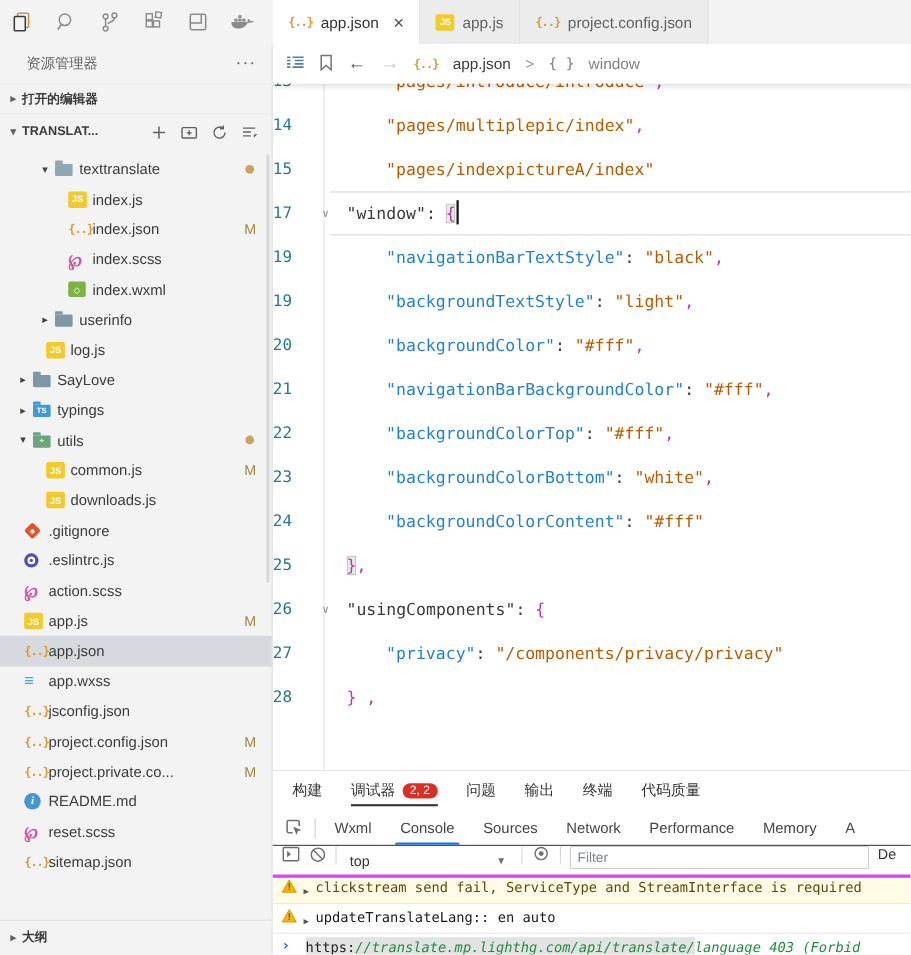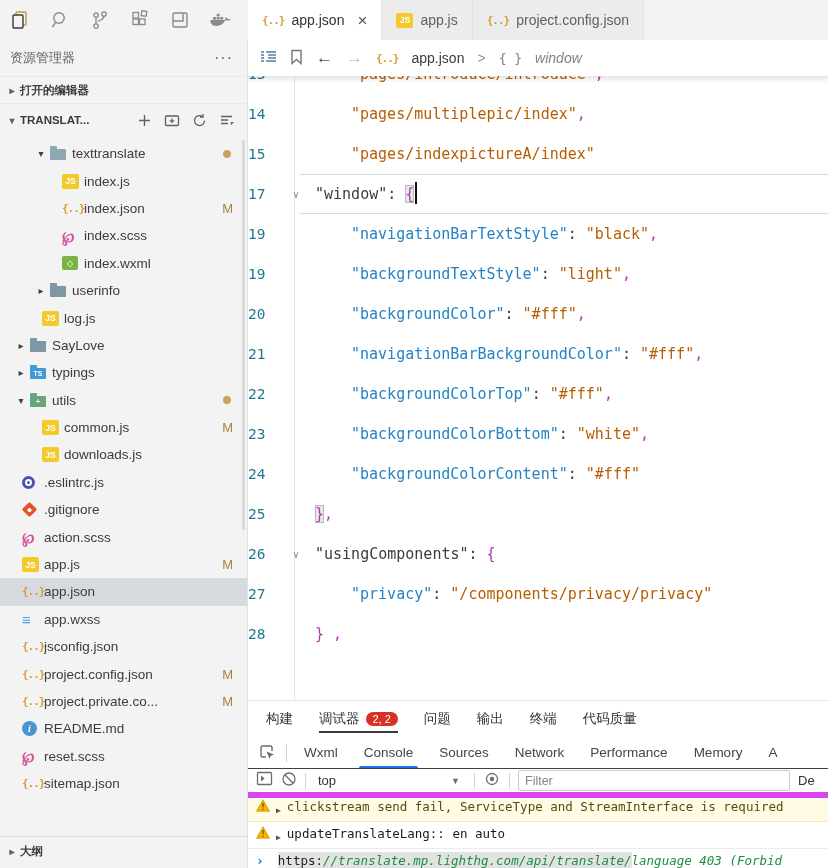--- a/index.html
+++ b/index.html
@@ -18,21 +18,21 @@
          background:#ececec; border-right:1px solid #e0e0e0; font-size:14px; color:#616161; white-space:nowrap; cursor:pointer; }
   .tab.active { background:#fff; color:#333; border-right:1px solid #e6e6e6; }
   .tab .close { font-size:17px; color:#555; margin-left:6px; line-height:1; }
   .ic-json { color:#d79c33; font-weight:bold; font-size:11px; font-family:"DejaVu Sans Mono",monospace; letter-spacing:-1px; }
   .ic-jsbox { width:17px; height:15px; background:#f2ca2a; border-radius:2px; color:#fff; font-size:8.5px; font-weight:bold;
               display:inline-flex; align-items:center; justify-content:center; font-family:"Liberation Sans",sans-serif; }
   
   .crumbs { position:absolute; left:248px; top:40px; width:580px; height:36px; background:#fff;
             display:flex; align-items:center; gap:13px; padding-left:12px; font-size:14px; }
   .crumbs .sep { color:#949494; }
-  .crumbs .sym { color:#808080;font-style:italic; }
+  .crumbs .sym { color:#808080; }
   .arrow-back { color:#4d4d4d; font-size:17px; }
   .arrow-fwd { color:#c4c4c4; font-size:17px; }
   .braces { color:#7c7c7c; font-family:"DejaVu Sans Mono",monospace; font-size:13px; }
   
   .editor { position:absolute; left:248px; top:76px; width:580px; height:624px; background:#fff; overflow:hidden; }
   .editor::before { content:""; position:absolute; left:0; top:0; right:0; height:7px; z-index:5;
                     background:linear-gradient(to bottom, rgba(0,0,0,0.10), rgba(0,0,0,0)); }
   .guide { position:absolute; left:46px; top:0; bottom:0; width:0; border-left:1px solid #e5e5e5; }
   .lines { position:absolute; left:0; right:0; top:-22px; }
   .cl { position:relative; height:40px; line-height:40px; font-family:"DejaVu Sans Mono",monospace; font-size:15px; white-space:pre; }
@@ -41,21 +41,21 @@
   .cl .code { position:absolute; left:0; right:0; top:0; padding-left:67px; }
   .cl.lvl2 .code { padding-left:103px; }
   .cl.cur::after { content:""; position:absolute; left:52px; right:0; top:0; bottom:0;
                    border-top:1px solid #d9d9d9; border-bottom:1px solid #d9d9d9; pointer-events:none; }
   .tok-k { color:#2583c5; } .tok-s { color:#b75d01; } .tok-p { color:#b735b7; }
   .tok-r { color:#3b3b3b; } .tok-d { color:#3b3b3b; }
   .tok-box { background:#e6eae5; box-shadow:0 0 0 1px #b8b8b8 inset; }
   .caret { display:inline-block; width:2px; height:22px; background:#111; vertical-align:-5px; margin-left:1px; }
   
   .sidebar { position:absolute; left:0; top:40px; width:248px; height:828px; background:#f3f3f3; border-right:1px solid #e2e2e2; }
-  .sb-title { height:36px; display:flex; align-items:center; padding:0 14px 0 10px; font-size:13px; color:#616161; }
+  .sb-title { height:36px; display:flex; align-items:center; padding:0 14px 0 24px; font-size:13px; color:#616161; }
   .sb-title .more { margin-left:auto; color:#616161; font-size:16px; letter-spacing:1px; cursor:pointer; }
   .sb-sec { display:flex; align-items:center; font-size:11.5px; font-weight:bold; color:#3b3b3b; cursor:pointer; }
   .sb-sec .chev { width:16px; text-align:center; color:#616161; font-size:10px; }
   .sec-open { height:27px; padding-left:4px; border-top:1px solid #e8e8e8; }
   .sec-proj { height:33px; padding-left:4px; border-top:1px solid #e8e8e8; }
   .sec-proj .acts { margin-left:auto; display:flex; gap:12px; padding-right:12px; }
   .sec-proj .acts svg { display:block; }
   .tree { position:absolute; left:0; right:0; top:100px; }
   .trow { position:relative; height:27.4px; display:flex; align-items:center; font-size:13.5px; color:#3b3b3b; cursor:pointer; }
   .trow.sel { background:#d6dade; }
@@ -89,21 +89,21 @@
   .panel { position:absolute; left:248px; top:700px; width:580px; height:168px; background:#fff; border-top:1px solid #e5e5e5; }
   .p-tabs { height:36px; display:flex; align-items:center; gap:26px; padding-left:18px; font-size:13.5px; color:#333; }
   .p-tab { position:relative; height:36px; display:flex; align-items:center; gap:6px; cursor:pointer; white-space:nowrap; }
   .p-tab.active::after { content:""; position:absolute; left:0; right:0; bottom:4px; height:2px; background:#3b3b3b; }
   .p-badge { background:#d93025; color:#fff; font-size:11px; border-radius:9px; padding:1px 7px; }
   .dt-tabs { height:32px; display:flex; align-items:center; border-bottom:1px solid #404040; font-size:13.5px; color:#454545; overflow:hidden; }
   .dt-inspect { padding:0 10px 0 10px; display:flex; align-items:center; }
   .dt-sepline { width:1px; height:18px; background:#d0d0d0; margin-right:4px; }
   .dt-tab { position:relative; height:32px; display:flex; align-items:center; padding:0 13px; cursor:pointer; white-space:nowrap; }
   .dt-tab.active::after { content:""; position:absolute; left:8px; right:8px; bottom:0; height:3px; background:#1a73e8; border-radius:2px 2px 0 0; }
-  .dt-toolbar { height:29px; display:flex; align-items:center; border-bottom:6px solid #d946ef; padding:0 8px; gap:8px; }
+  .dt-toolbar { height:29px; display:flex; border-bottom:3px solid #d946ef; padding:0 8px; gap:8px; }
   .tb-sep { width:1px; height:16px; background:#d6d6d6; }
   .tb-ctx { width:152px; display:flex; align-items:center; font-size:13px; color:#333; padding-left:4px; cursor:pointer; }
   .tb-ctx .dd { margin-left:auto; font-size:9px; color:#6e6e6e; padding-right:6px; }
   .tb-filter { flex:1; height:21px; border:1px solid #ccc; border-radius:2px; background:#fff; font-size:12.5px;
                padding:0 6px; color:#333; font-family:"Liberation Sans",sans-serif; outline:none; }
   .tb-filter::placeholder { color:#80868b; }
   .tb-levels { font-size:13px; color:#333; white-space:nowrap; overflow:hidden; width:22px; flex:none; }
   .console { position:absolute; left:0; right:0; top:98px; bottom:0; overflow:hidden; font-family:"DejaVu Sans Mono",monospace; font-size:12.5px; }
   .crow { display:flex; align-items:flex-start; padding:3px 6px 2px 8px; border-bottom:1px solid #ececec; min-height:23px; line-height:17px; }
   .crow.warn { background:#fffbe5; border-bottom:1px solid #f3e9c0; color:#5c4b10; }
@@ -342,29 +342,29 @@
           <span class="mbadge">M</span>
         </div>
         <div class="trow" style="padding-left: 42px;">
           <div class="ficon">
             <span class="ic-jsbox">JS</span>
           </div>
           <span class="lbl">downloads.js</span>
         </div>
         <div class="trow" style="padding-left: 22px;">
           <div class="ficon">
+            <span class="gi-git"></span>
+          </div>
+          <span class="lbl">.gitignore</span>
+        </div>
+        <div class="trow" style="padding-left: 22px;">
+          <div class="ficon">
             <span class="gi-eslint"></span>
           </div>
           <span class="lbl">.eslintrc.js</span>
-        </div>
-        <div class="trow" style="padding-left: 22px;">
-          <div class="ficon">
-            <span class="gi-git"></span>
-          </div>
-          <span class="lbl">.gitignore</span>
         </div>
         <div class="trow" style="padding-left: 22px;">
           <div class="ficon">
             <span class="gi-scss">℘</span>
           </div>
           <span class="lbl">action.scss</span>
         </div>
         <div class="trow" style="padding-left: 22px;">
           <div class="ficon">
             <span class="ic-jsbox">JS</span>

